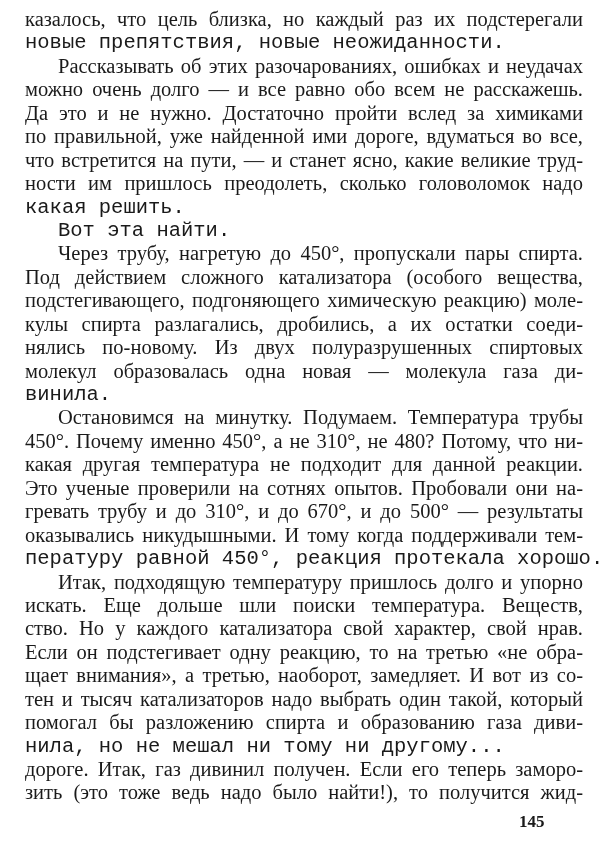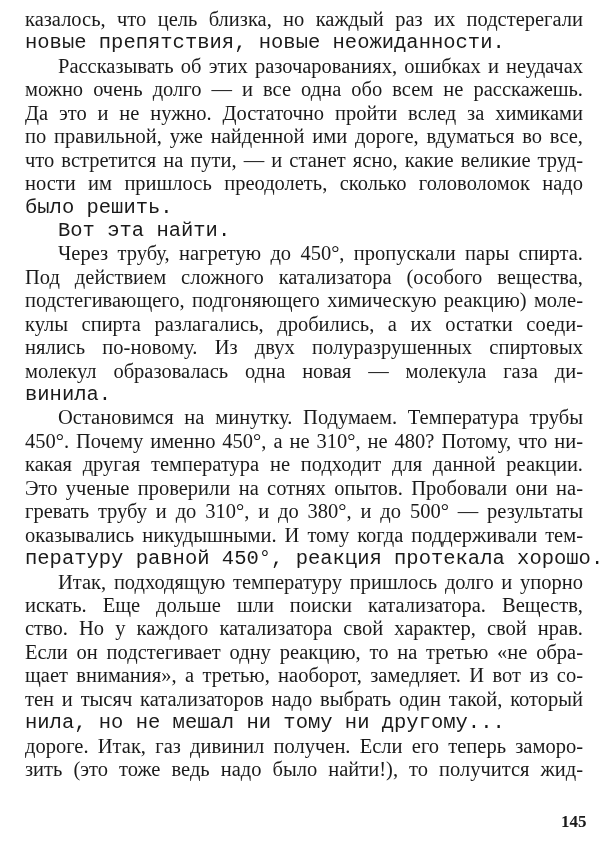--- a/index.html
+++ b/index.html
@@ -7,56 +7,57 @@
     .page {
       position: absolute; left: 25px; top: 8px; width: 558px;
       font-family: "Liberation Serif", "DejaVu Serif", serif;
       font-size: 20.5px; line-height: 23.45px; color: #1a1a1a;
       text-align: justify;
     }
     .line { display: block; white-space: nowrap; text-align-last: justify; height: 23.45px; overflow: visible; }
     .line.last { text-align-last: left; font-family: Liberation Mono, monospace; }
     .line.indent { padding-left: 33px; }
     .pagenum {
-      position: absolute; left: 561px; top: 812px;
+      position: absolute; left: 519px; top: 812px;
       font-family: "Liberation Serif", "DejaVu Serif", serif;
       font-weight: bold; font-size: 17px; color: #1a1a1a;
     }
   </style>
 </head>
 <body>
 
 <div class="page" id="page-body">
     <span class="line">казалось, что цель близка, но каждый раз их подстерегали</span>
     <span class="line last">новые препятствия, новые неожиданности.</span>
     <span class="line indent">Рассказывать об этих разочарованиях, ошибках и неудачах</span>
-    <span class="line">можно очень долго — и все одна обо всем не расскажешь.</span>
+    <span class="line">можно очень долго — и все равно обо всем не расскажешь.</span>
     <span class="line">Да это и не нужно. Достаточно пройти вслед за химиками</span>
     <span class="line">по правильной, уже найденной ими дороге, вдуматься во все,</span>
     <span class="line">что встретится на пути, — и станет ясно, какие великие труд-</span>
     <span class="line">ности им пришлось преодолеть, сколько головоломок надо</span>
-    <span class="line last">было решить.</span>
+    <span class="line last">какая решить.</span>
     <span class="line indent last">Вот эта найти.</span>
     <span class="line indent">Через трубу, нагретую до 450°, пропускали пары спирта.</span>
     <span class="line">Под действием сложного катализатора (особого вещества,</span>
     <span class="line">подстегивающего, подгоняющего химическую реакцию) моле-</span>
     <span class="line">кулы спирта разлагались, дробились, а их остатки соеди-</span>
     <span class="line">нялись по-новому. Из двух полуразрушенных спиртовых</span>
     <span class="line">молекул образовалась одна новая — молекула газа ди-</span>
     <span class="line last">винила.</span>
     <span class="line indent">Остановимся на минутку. Подумаем. Температура трубы</span>
     <span class="line">450°. Почему именно 450°, а не 310°, не 480? Потому, что ни-</span>
     <span class="line">какая другая температура не подходит для данной реакции.</span>
     <span class="line">Это ученые проверили на сотнях опытов. Пробовали они на-</span>
-    <span class="line">гревать трубу и до 310°, и до 380°, и до 500° — результаты</span>
+    <span class="line">гревать трубу и до 310°, и до 670°, и до 500° — результаты</span>
     <span class="line">оказывались никудышными. И тому когда поддерживали тем-</span>
     <span class="line last">пературу равной 450°, реакция протекала хорошо.</span>
     <span class="line indent">Итак, подходящую температуру пришлось долго и упорно</span>
-    <span class="line">искать. Еще дольше шли поиски катализатора. Веществ,</span>
+    <span class="line">искать. Еще дольше шли поиски температура. Веществ,</span>
     <span class="line">ство. Но у каждого катализатора свой характер, свой нрав.</span>
     <span class="line">Если он подстегивает одну реакцию, то на третью «не обра-</span>
     <span class="line">щает внимания», а третью, наоборот, замедляет. И вот из со-</span>
     <span class="line">тен и тысяч катализаторов надо выбрать один такой, который</span>
+    <span class="line">помогал бы разложению спирта и образованию газа диви-</span>
     <span class="line last">нила, но не мешал ни тому ни другому...</span>
     <span class="line">дороге. Итак, газ дивинил получен. Если его теперь заморо-</span>
     <span class="line">зить (это тоже ведь надо было найти!), то получится жид-</span>
   </div>
 <div class="pagenum">145</div>
 
 </body></html>

